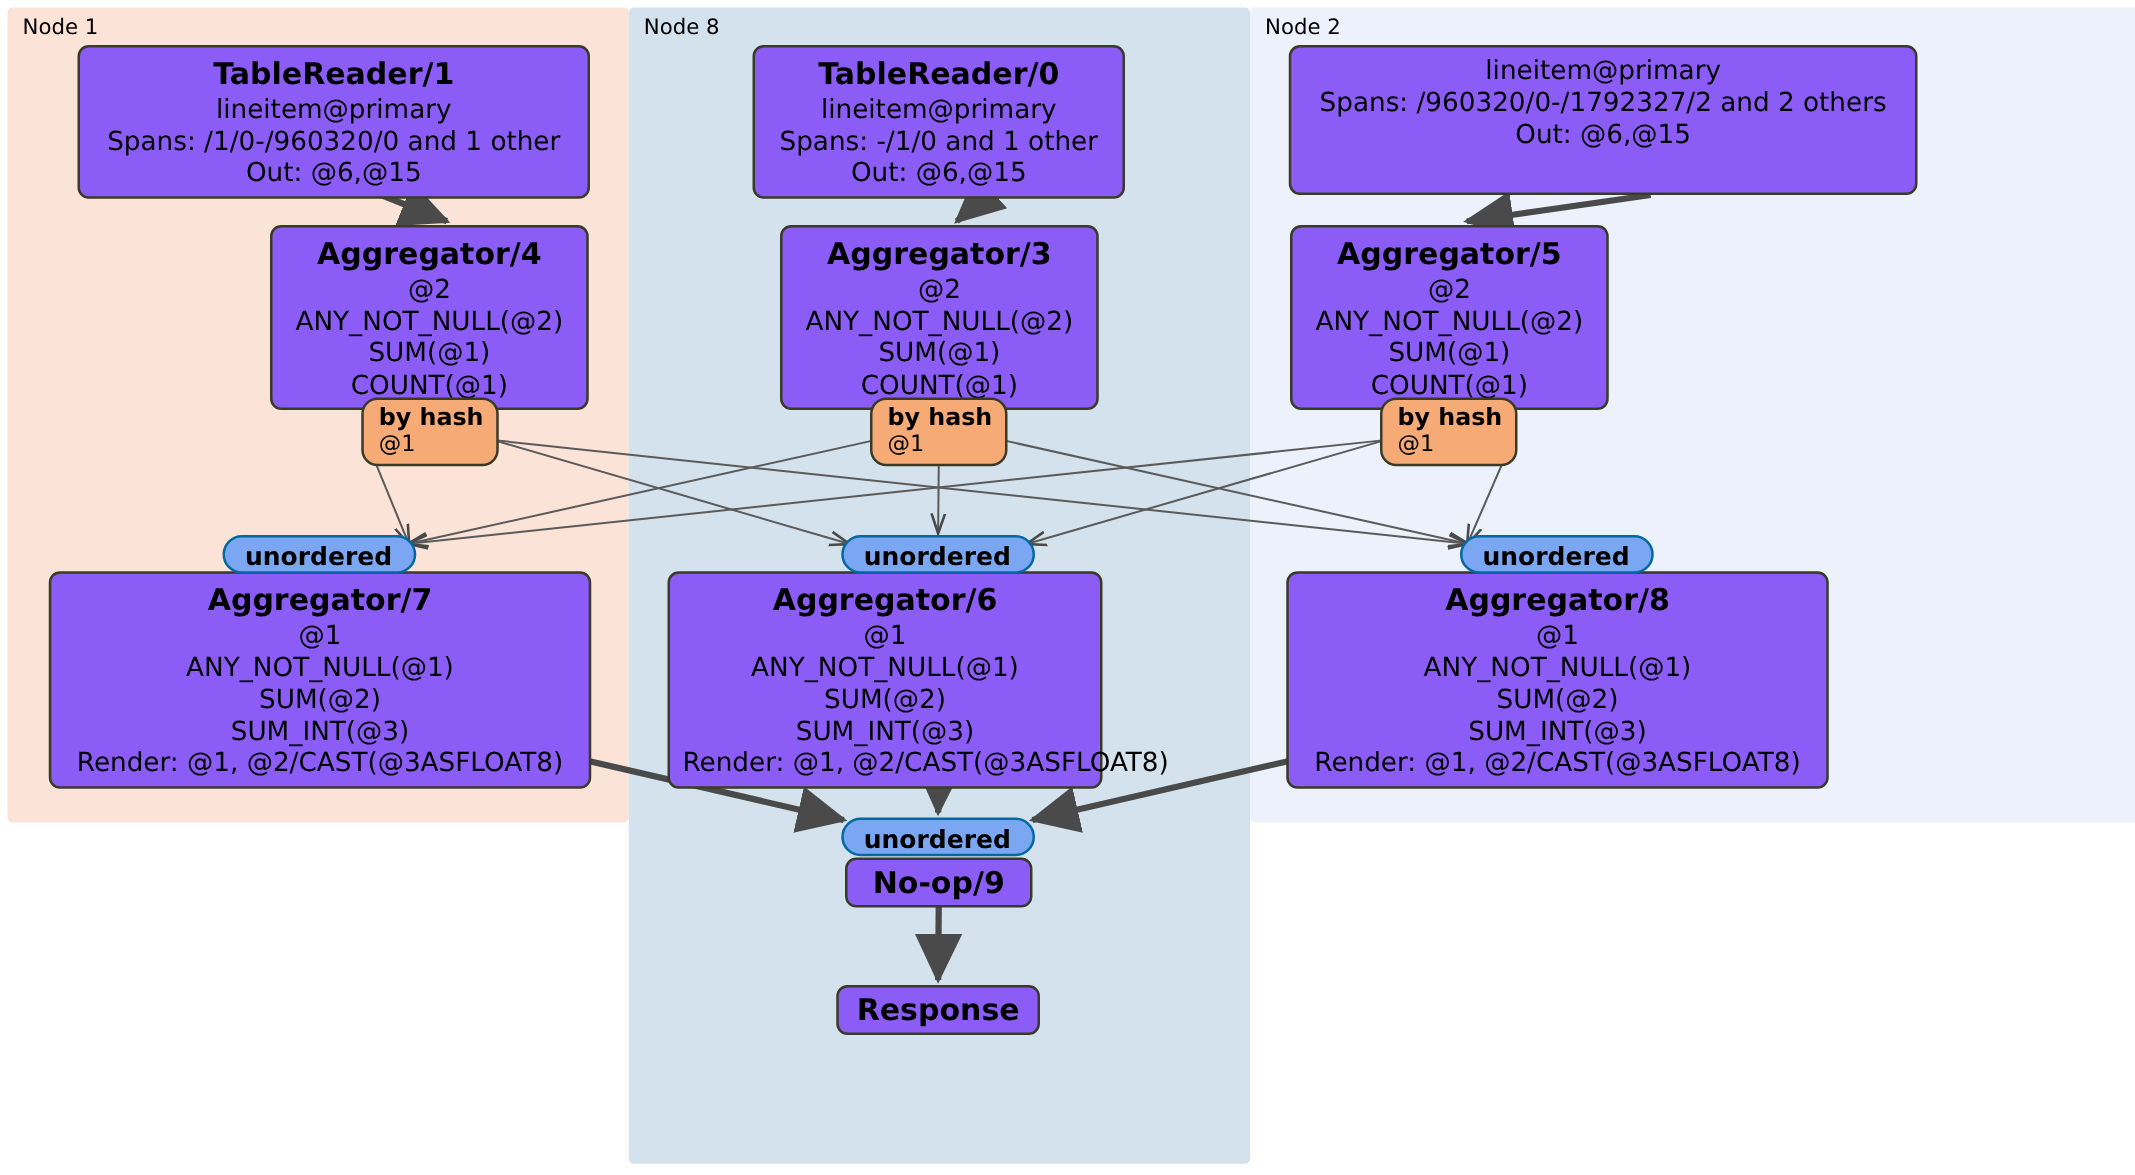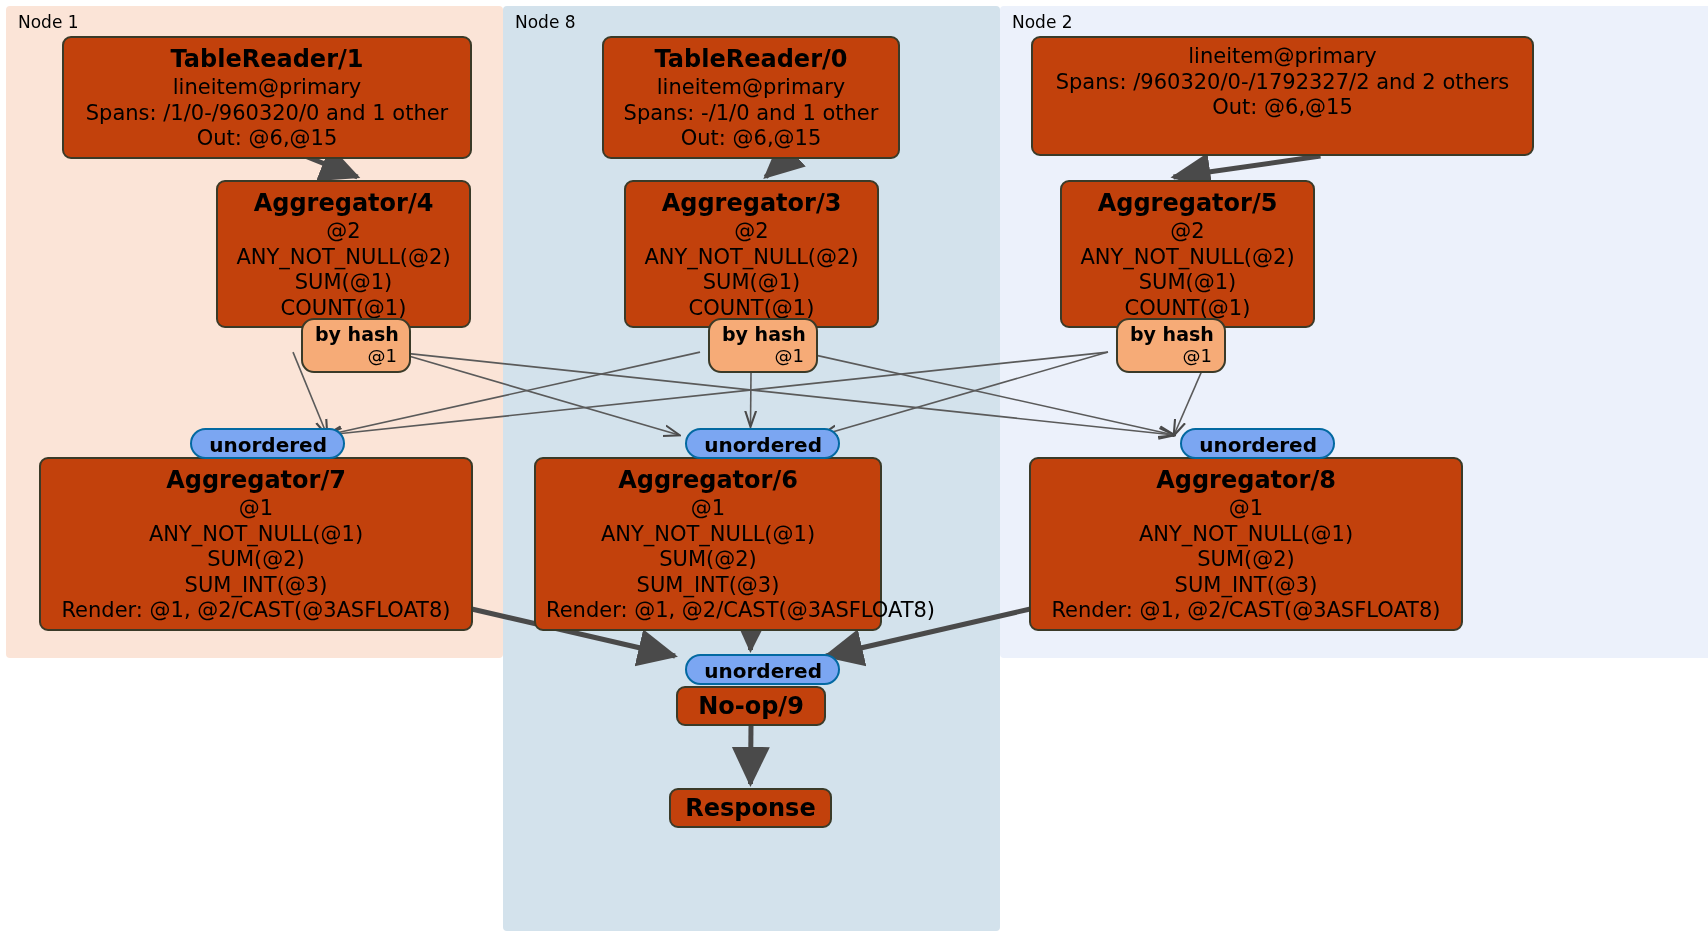--- a/index.html
+++ b/index.html
@@ -15,21 +15,21 @@
     position:absolute;left:12px;top:6px;
     font-size:17px;color:#000;white-space:nowrap;
   }
 
   
   #edges{position:absolute;left:0;top:0;width:1708px;height:940px;pointer-events:none;}
 
   
   .pbox{
     position:absolute;
-    background:#c2410c;
+    background:#8b5cf6;
     border:2px solid #3a3a28;
     border-radius:9px;
     box-sizing:border-box;
     text-align:center;
     padding:6px 10px 5px;
     font-size:21px;
     line-height:25.5px;
     color:#000;
     white-space:nowrap;
   }
@@ -37,24 +37,23 @@
   .pbox .ln{font-weight:normal;}
 
   
   .pbox.mini{padding:3px 14px;}
   .pbox.mini .ttl{font-size:24px;line-height:30px;}
 
   
   .pill{
     position:absolute;
     box-sizing:border-box;
-    text-align:right;
+    text-align:left;
     color:#000;
     white-space:nowrap;
-    margin-left:12px;
   }
   .byhash{
     background:#f6ab77;
     border:2px solid #3a3a28;
     border-radius:13px;
     font-size:19px;
     line-height:22px;
     padding:3px 12px 4px;
   }
   .byhash .h1{font-weight:bold;}
@@ -140,21 +139,21 @@
         <div class="ln">SUM(@1)</div>
         <div class="ln">COUNT(@1)</div>
       </div>
       <div class="pbox" style="left: 624px; top: 180px; width: 255px; min-height: 141px;">
         <div class="ttl">Aggregator/3</div>
         <div class="ln">@2</div>
         <div class="ln">ANY_NOT_NULL(@2)</div>
         <div class="ln">SUM(@1)</div>
         <div class="ln">COUNT(@1)</div>
       </div>
-      <div class="pbox" style="left: 1032px; top: 180px; width: 255px; min-height: 141px; margin-left: 28px;">
+      <div class="pbox" style="left: 1032px; top: 180px; width: 255px; min-height: 141px;">
         <div class="ttl">Aggregator/5</div>
         <div class="ln">@2</div>
         <div class="ln">ANY_NOT_NULL(@2)</div>
         <div class="ln">SUM(@1)</div>
         <div class="ln">COUNT(@1)</div>
       </div>
       <div class="pbox" style="left: 39px; top: 457px; width: 434px; min-height: 172px;">
         <div class="ttl">Aggregator/7</div>
         <div class="ln">@1</div>
         <div class="ln">ANY_NOT_NULL(@1)</div>

